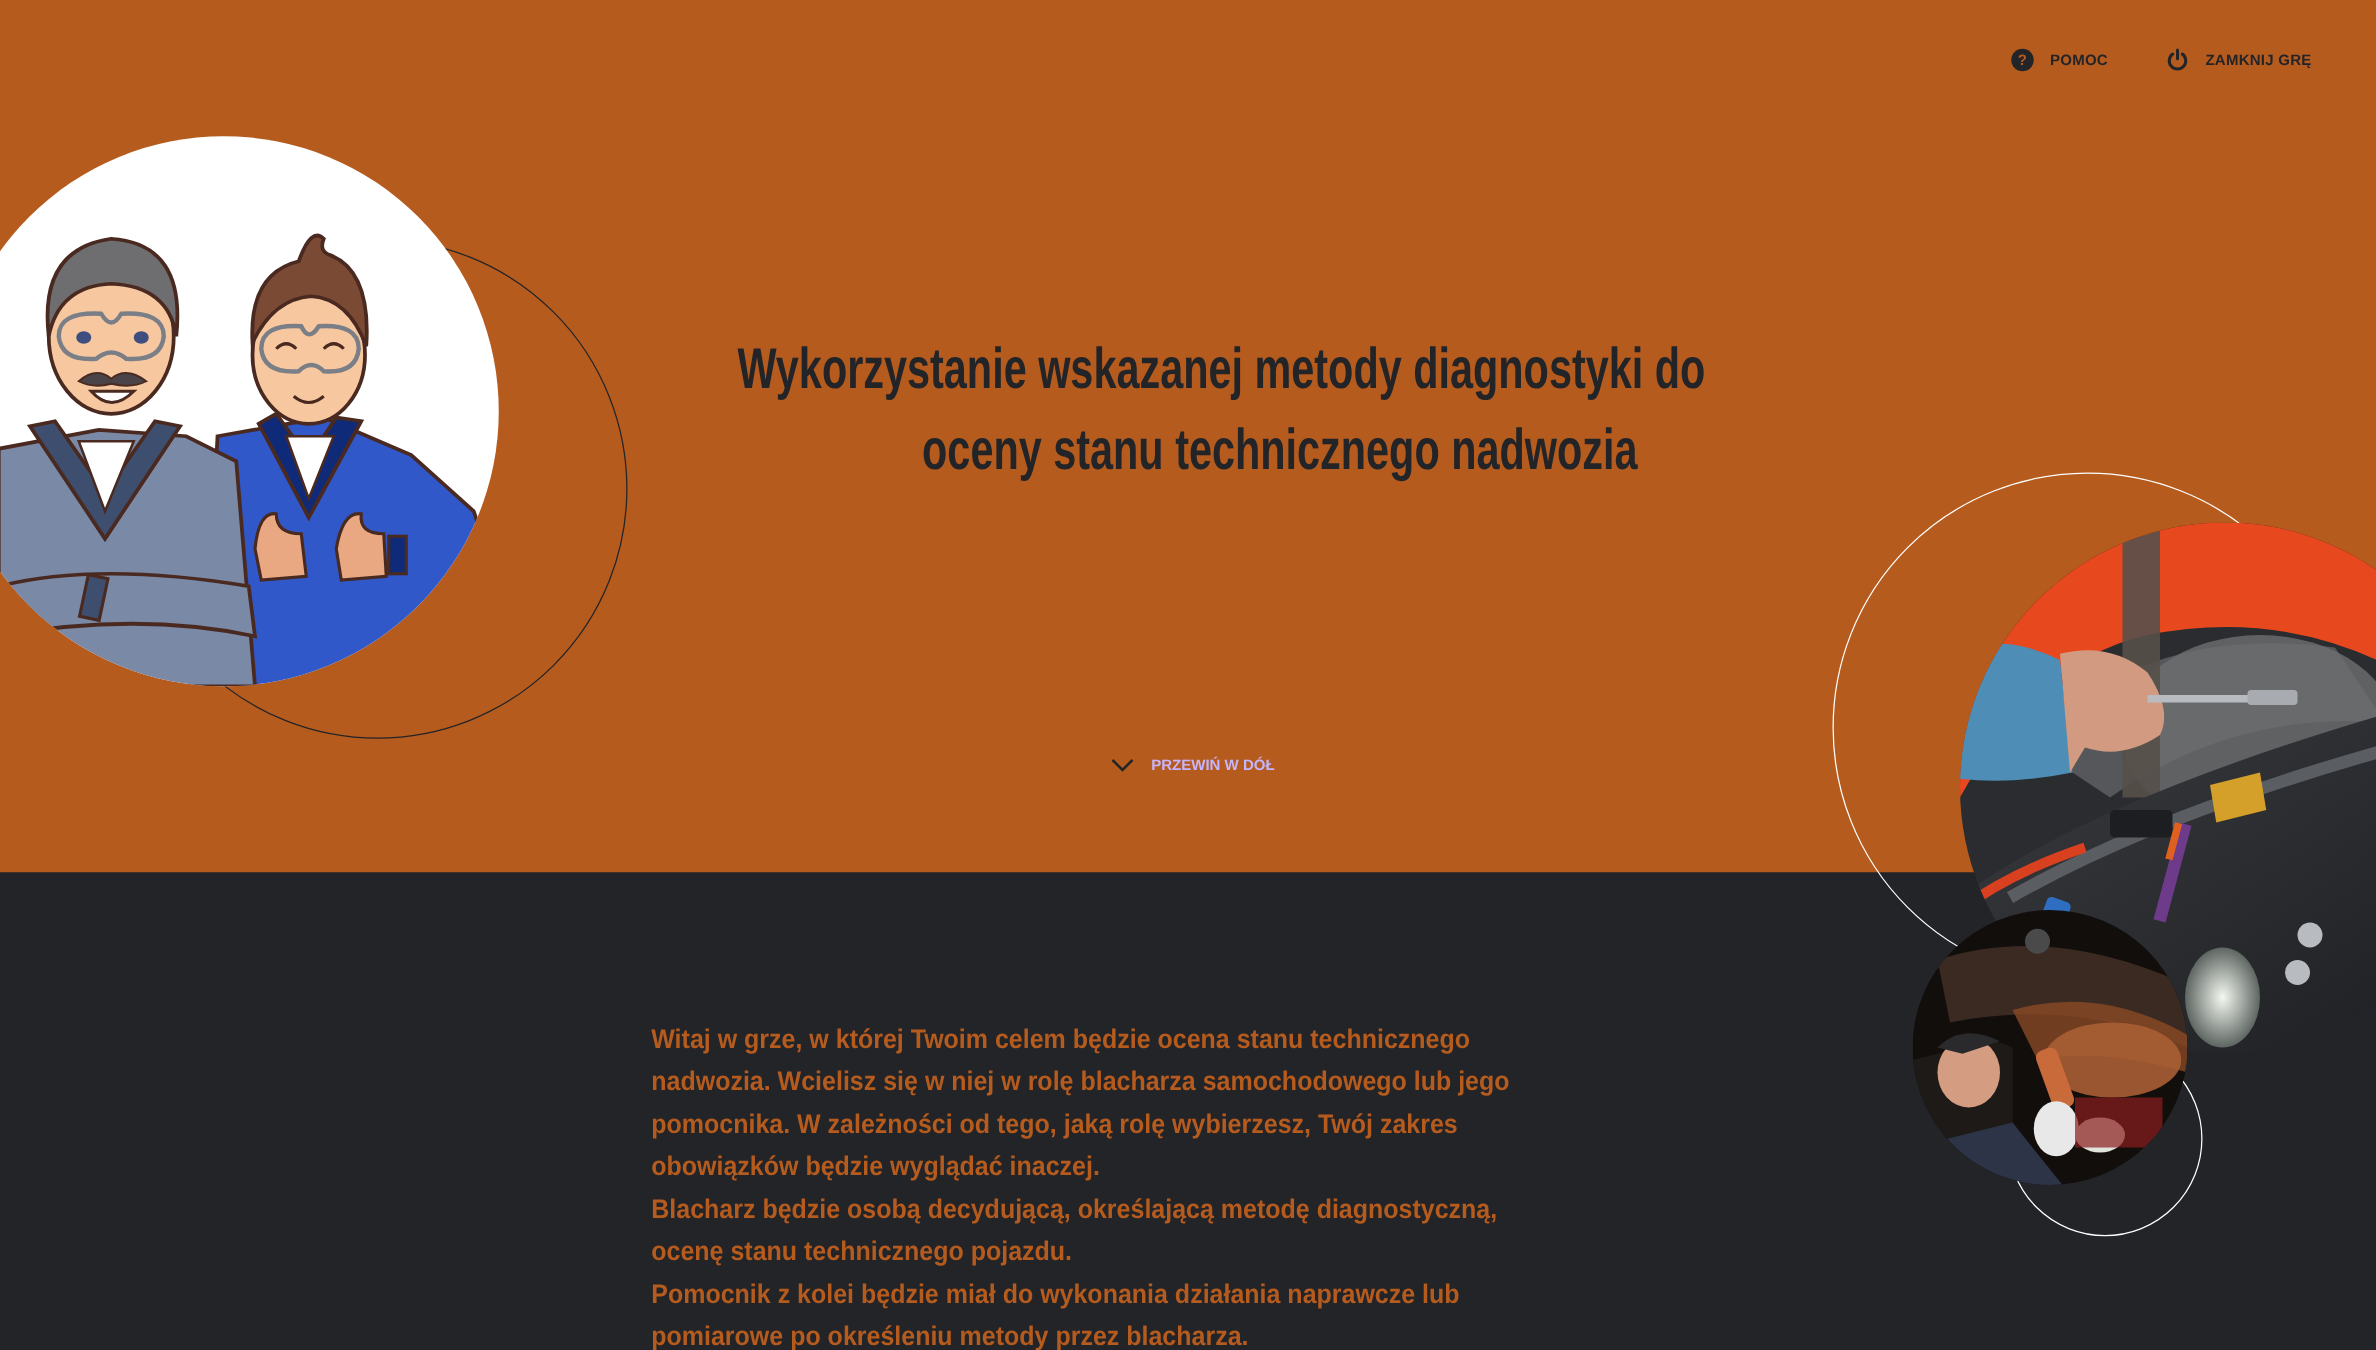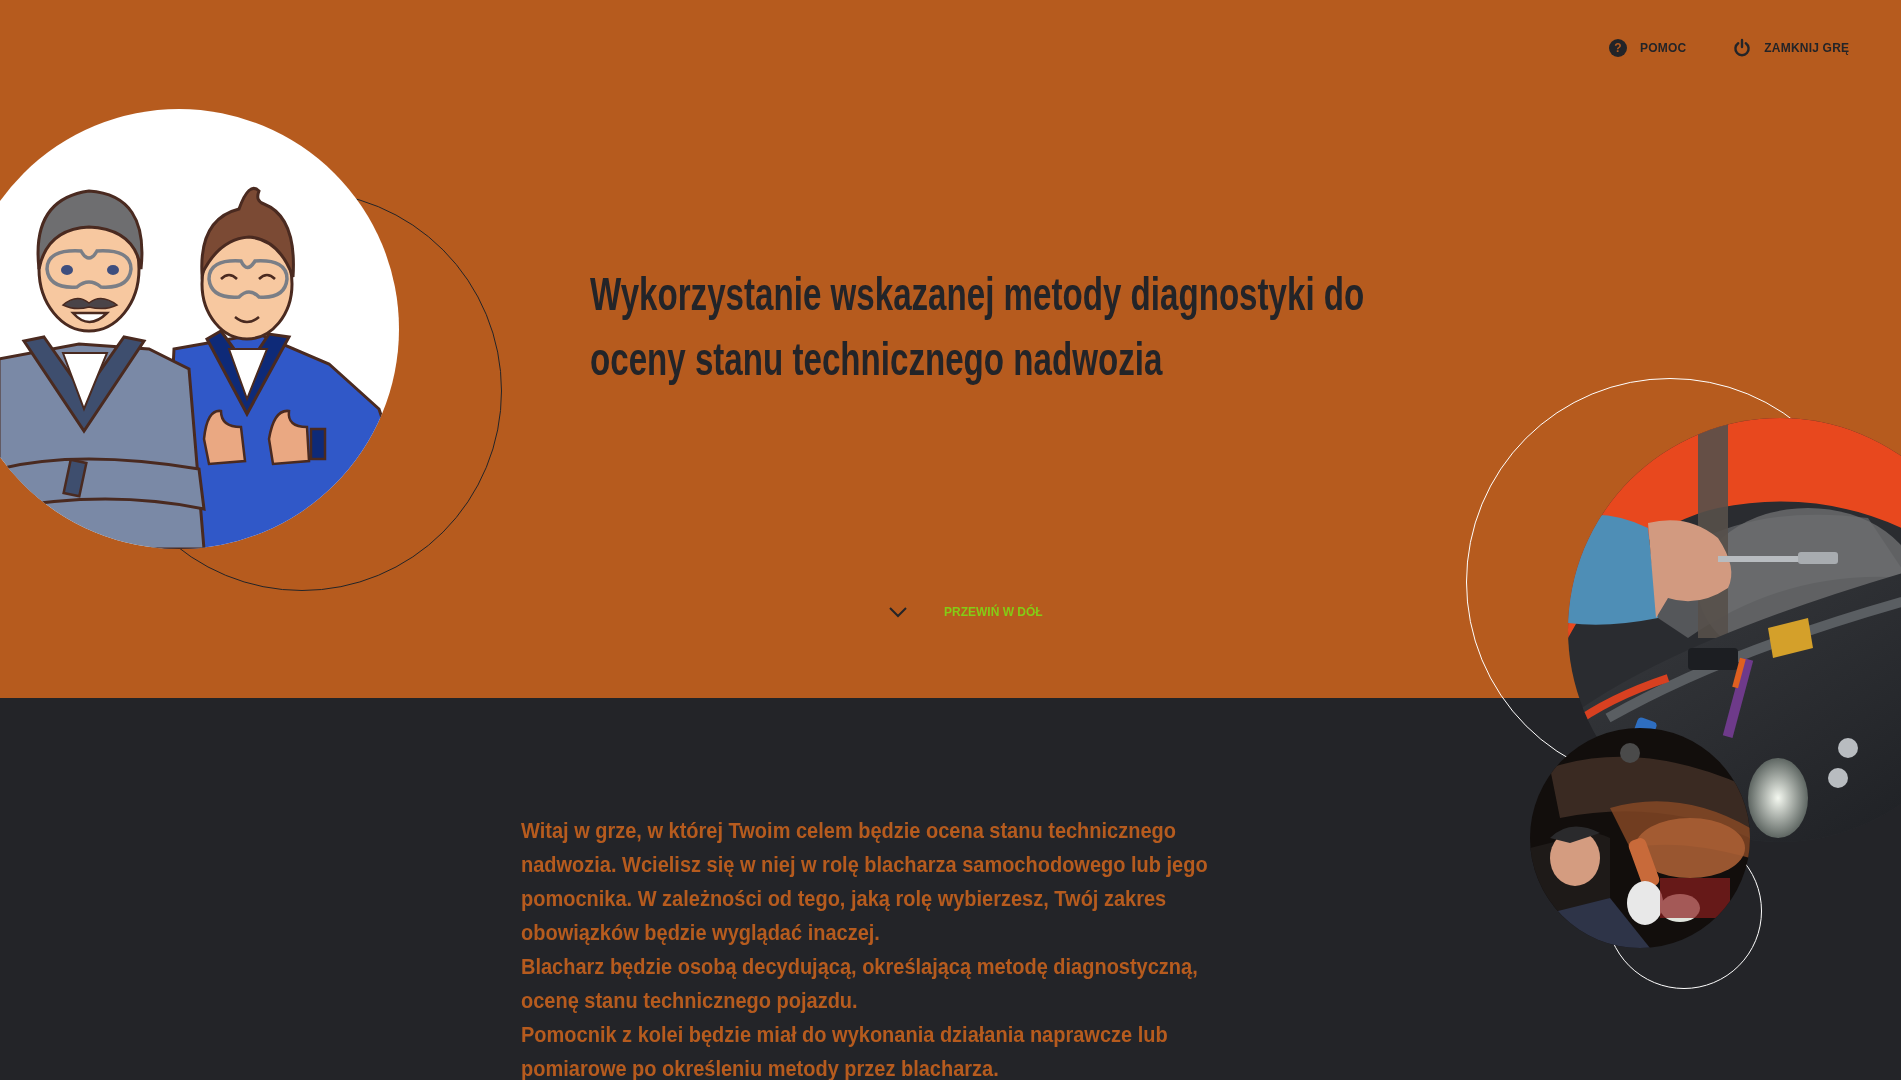--- a/index.html
+++ b/index.html
@@ -56,21 +56,21 @@
     .nav-btn .icon { width: 20px; height: 20px; display: inline-block; margin-right: 12px; }
     .nav-btn.help { margin-right: 46px; }
     .nav-label { line-height: 22px; text-transform: uppercase; }
 
     
     .title {
       position: absolute;
       left: 450px;
       top: 262px;
       width: 1000px;
-      text-align: left;
+      text-align: right;
       font-family: "Liberation Sans", sans-serif;
       font-weight: bold;
       font-size: 46px;
       line-height: 65px;
       color: #232428;
       margin: 0;
       z-index: 5;
     }
     .title .line {
       display: block;
@@ -83,23 +83,22 @@
     .scroll-hint {
       position: absolute;
       left: 888px;
       top: 605px;
       display: flex;
       align-items: center;
       cursor: pointer;
       font-family: "Liberation Sans", sans-serif;
       font-weight: bold;
       font-size: 12px;
-      color: #84cc16;
+      color: #c4b5fd;
       z-index: 5;
-      gap: 23px;
     }
     .scroll-hint .icon { width: 20px; height: 14px; margin-right: 13px; }
 
     
     .circle {
       position: absolute;
       border-radius: 50%;
       overflow: hidden;
     }
     .outline {

